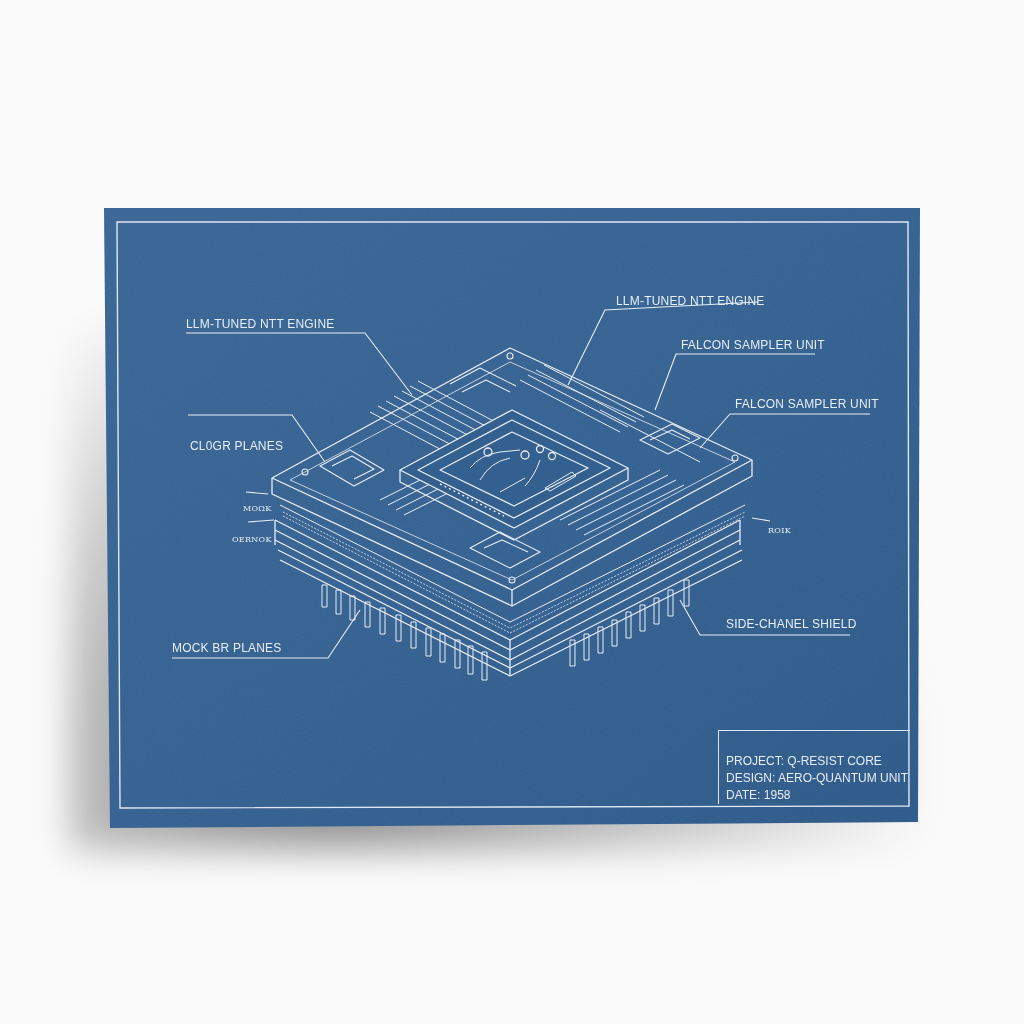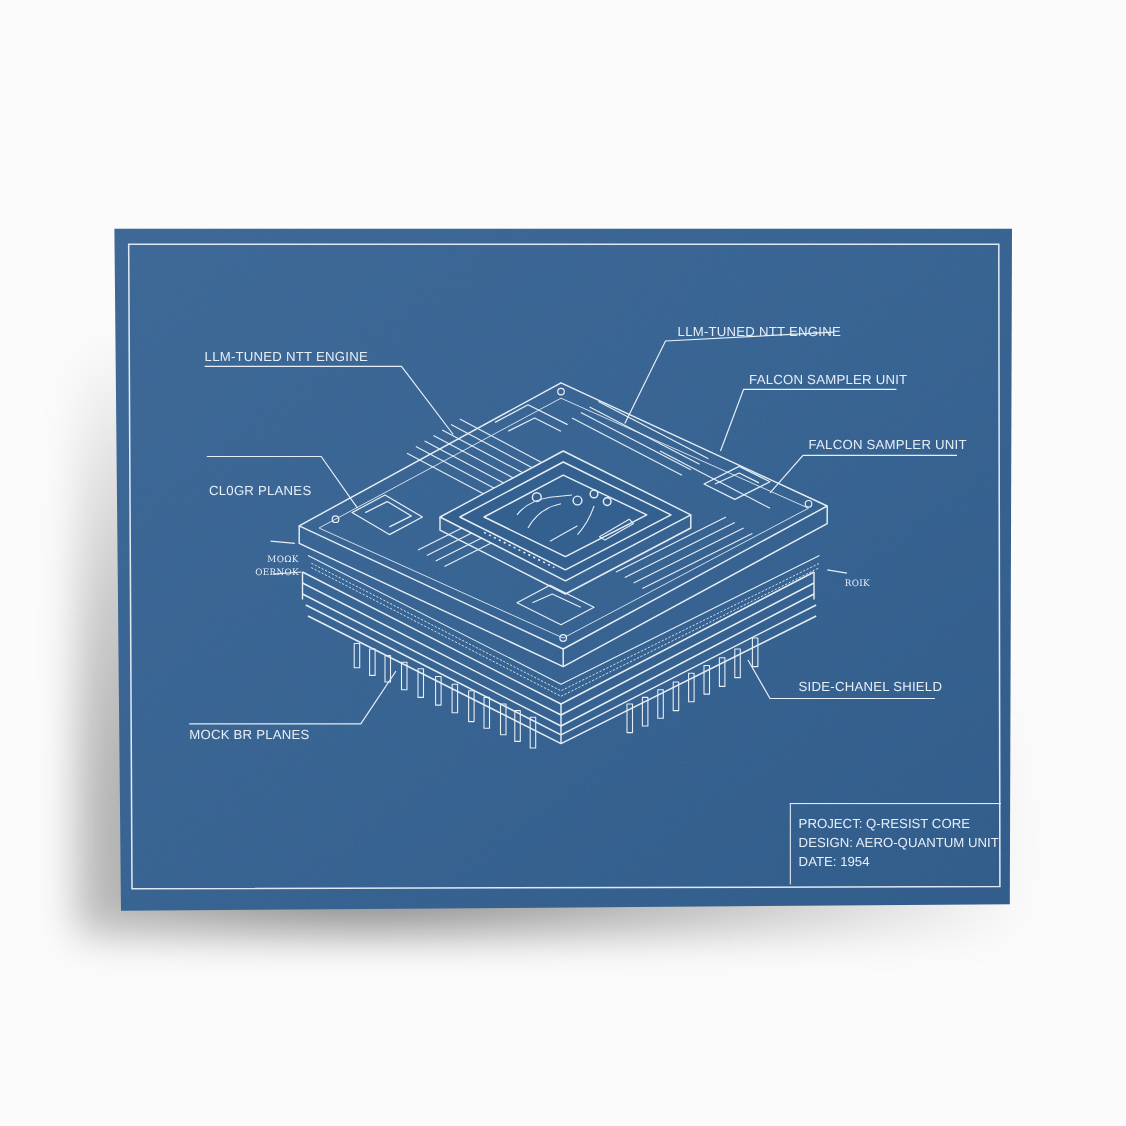--- a/index.html
+++ b/index.html
@@ -17,21 +17,21 @@
     position:absolute; left:0; top:0; width:1024px; height:1024px;
   }
   .label {
     position:absolute; color:#e6eef6; font-size:12px; letter-spacing:0.2px;
     white-space:nowrap; text-transform:uppercase;
   }
   .label.small { font-size:8px; font-family:"DejaVu Serif", serif; letter-spacing:0.3px; }
   .title-block {
     position:absolute; left:718px; top:730px; width:192px; height:74px;
     border:1.5px solid #dfe8f2; border-right:none; border-bottom:none;
-    box-sizing:border-box; padding:10px 0 0 7px;
+    box-sizing:border-box; padding:22px 0 0 7px;
     color:#e6eef6; font-size:12px; line-height:17px;
   }
   .title-block div { white-space:nowrap; }
 </style>
 </head>
 <body>
 
 <div class="shadow"></div>
 
 <svg class="sheet" viewBox="0 0 1024 1024" xmlns="http://www.w3.org/2000/svg">
@@ -171,25 +171,25 @@
     <path d="M815,354 L676,354 L655,410"></path>
     <path d="M870,414 L730,414 L700,448"></path>
     <path d="M770,521 L752,518"></path>
     <path d="M850,635 L700,635 L680,600"></path>
   </g>
 </svg>
 
 <div class="label" style="left:186px; top:317px;">LLM-TUNED NTT ENGINE</div>
 <div class="label" style="left:190px; top:399px;margin-top:40px;">CL0GR PLANES</div>
 <div class="label small" style="left:243px; top:504px;">MOΩK</div>
-<div class="label small" style="left:232px; top:516px;">OERNOK</div>
-<div class="label" style="left:172px; top:641px;margin-top:20px;">MOCK BR PLANES</div>
+<div class="label small" style="left:232px; top:535px;">OERNOK</div>
+<div class="label" style="left:172px; top:641px;">MOCK BR PLANES</div>
 <div class="label" style="left:616px; top:294px;">LLM-TUNED NTT ENGINE</div>
 <div class="label" style="left:681px; top:338px;">FALCON SAMPLER UNIT</div>
 <div class="label" style="left:735px; top:397px;">FALCON SAMPLER UNIT</div>
 <div class="label small" style="left:768px; top:526px;">ROIK</div>
 <div class="label" style="left:726px; top:617px;">SIDE-CHANEL SHIELD</div>
 
 <div class="title-block">
   <div>PROJECT: Q-RESIST CORE</div>
   <div>DESIGN: AERO-QUANTUM UNIT</div>
-  <div>DATE: 1954</div>
+  <div>DATE: 1958</div>
 </div>
 
 </body></html>

